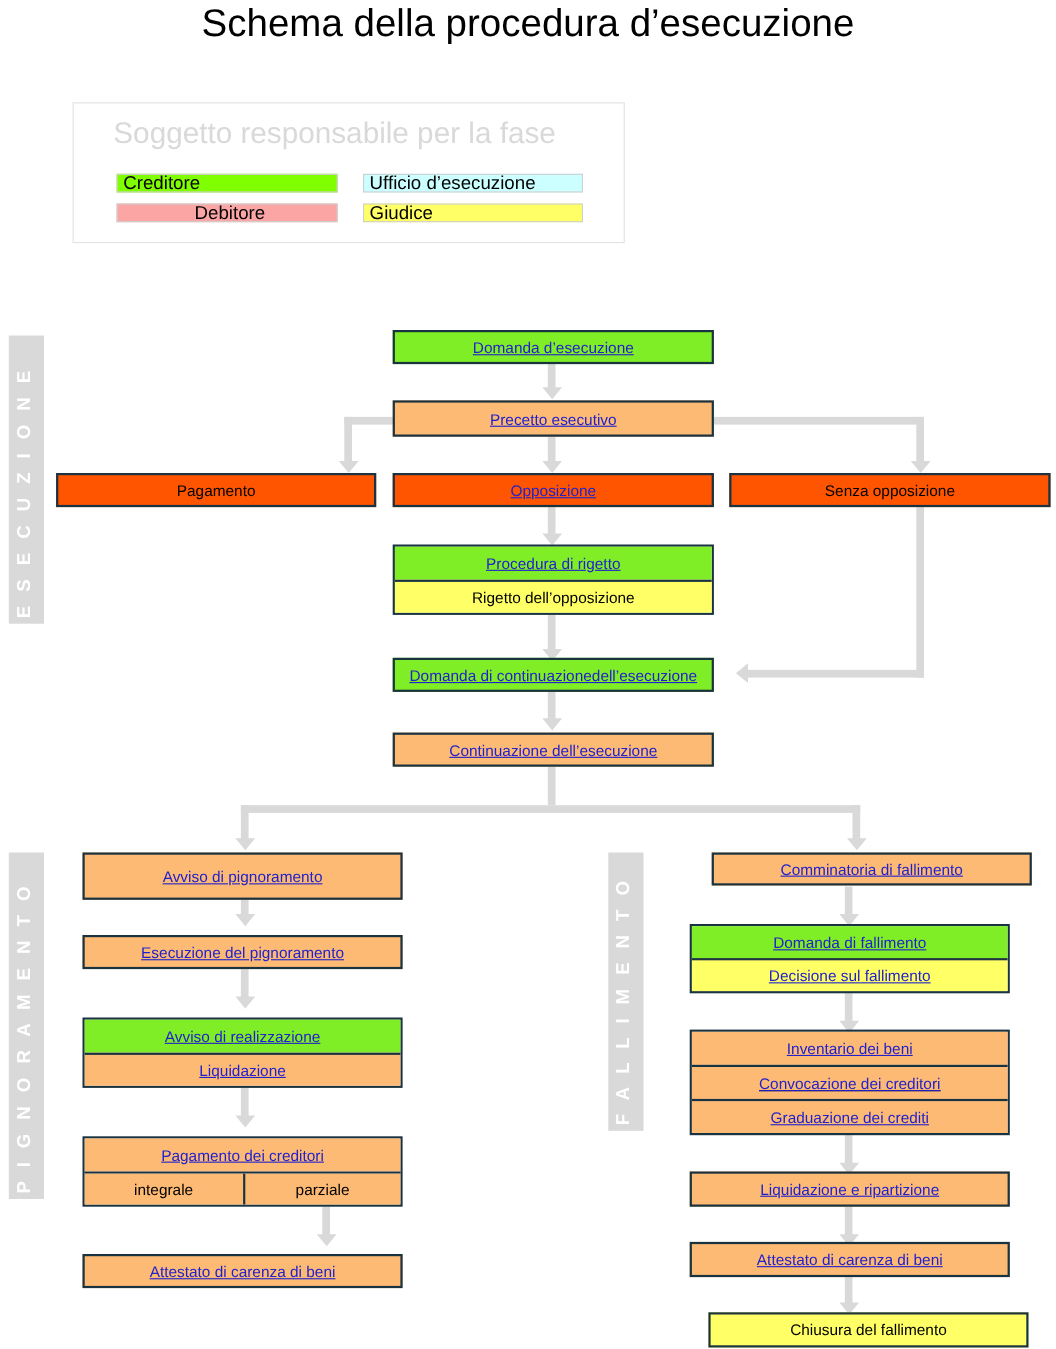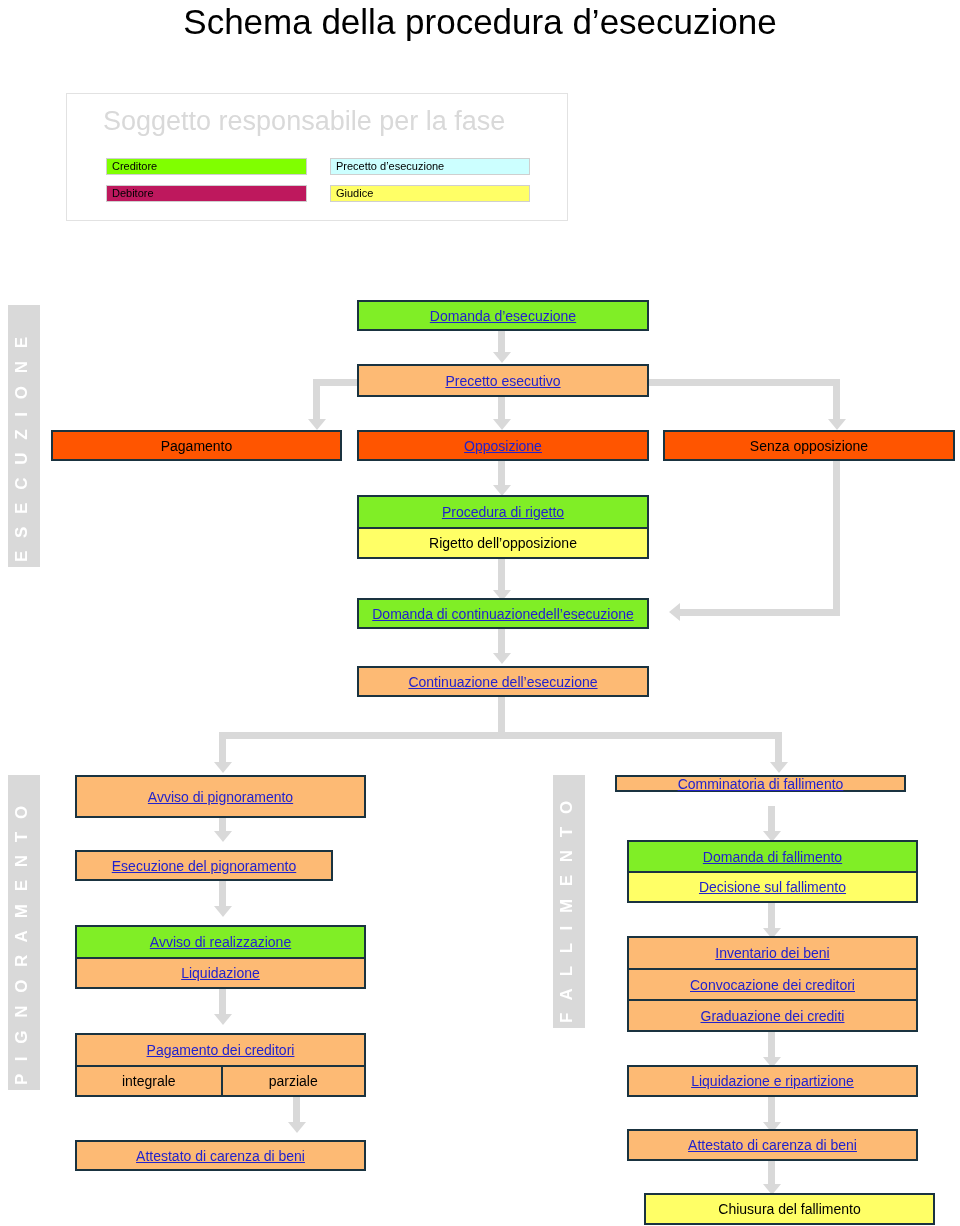--- a/index.html
+++ b/index.html
@@ -19,24 +19,24 @@
   .legend-box{
     position:absolute;left:66px;top:93px;width:502px;height:128px;
     border:1px solid #e2e2e2;background:#ffffff;box-sizing:border-box;
   }
   .legend-heading{
     position:absolute;left:103px;top:106px;font-size:27px;color:#d9d9d9;
     white-space:nowrap;
   }
   .legend-sw{
     position:absolute;height:17px;border:1px solid #cfcfcf;box-sizing:border-box;
-    font-size:11px;color:#000;line-height:15px;padding-left:5px;white-space:nowrap;
+    font-size:17px;color:#000;line-height:15px;padding-left:5px;white-space:nowrap;
   }
   .lg-creditore{left:106px;top:158px;width:201px;background:#80ff00;}
-  .lg-debitore {left:106px;top:185px;width:201px;background:#be185d;}
+  .lg-debitore {left:106px;top:185px;width:201px;background:#fca5a5;text-align:center;}
   .lg-ufficio  {left:330px;top:158px;width:200px;background:#ccffff;}
   .lg-giudice  {left:330px;top:185px;width:200px;background:#ffff66;}
 
   
   .band{
     position:absolute;background:#d9d9d9;
   }
   .band-label{
     position:absolute;color:#ffffff;font-size:17px;font-weight:bold;
     letter-spacing:4px;white-space:nowrap;
@@ -89,21 +89,21 @@
 <body>
 
 <div id="stage">
 
   <div class="title">Schema della procedura d’esecuzione</div>
 
   <div class="legend-box"></div>
   <div class="legend-heading">Soggetto responsabile per la fase</div>
   <div class="legend-sw lg-creditore">Creditore</div>
   <div class="legend-sw lg-debitore">Debitore</div>
-  <div class="legend-sw lg-ufficio">Precetto d’esecuzione</div>
+  <div class="legend-sw lg-ufficio">Ufficio d’esecuzione</div>
   <div class="legend-sw lg-giudice">Giudice</div>
 
   <div class="band" id="band-esec"></div>
   <div class="band-label" id="band-esec-lbl">E S E C U Z I O N E</div>
 
   <div class="band" id="band-pign"></div>
   <div class="band-label" id="band-pign-lbl">P I G N O R A M E N T O</div>
 
   <div class="band" id="band-fall"></div>
   <div class="band-label" id="band-fall-lbl">F A L L I M E N T O</div>
@@ -203,21 +203,21 @@
   </div>
 
   <div class="node c-cyan" style="left:357px;top:666px;width:292px;height:31px;">
     <span class="lnk">Continuazione dell’esecuzione</span>
   </div>
 
   <div class="node c-cyan" style="left:75px;top:775px;width:291px;height:43px;">
     <span class="lnk">Avviso di pignoramento</span>
   </div>
 
-  <div class="node c-cyan" style="left:75px;top:850px;width:258px;height:31px;">
+  <div class="node c-cyan" style="left:75px;top:850px;width:291px;height:31px;">
     <span class="lnk">Esecuzione del pignoramento</span>
   </div>
 
   <div class="node" style="left:75px;top:925px;width:291px;height:64px;flex-direction:column;">
     <div class="row c-green" style="height:30px;">
       <span class="lnk">Avviso di realizzazione</span>
     </div>
     <div class="row c-cyan sep-top" style="height:30px;">
       <span class="lnk">Liquidazione</span>
     </div>
@@ -234,21 +234,21 @@
       <div class="row c-cyan sep-left" style="width:50%;height:100%;">
         <span class="plain">parziale</span>
       </div>
     </div>
   </div>
 
   <div class="node c-cyan" style="left:75px;top:1140px;width:291px;height:31px;">
     <span class="lnk">Attestato di carenza di beni</span>
   </div>
 
-  <div class="node c-cyan" style="left:615px;top:775px;width:291px;height:17px;">
+  <div class="node c-cyan" style="left:647px;top:775px;width:291px;height:30px;">
     <span class="lnk">Comminatoria di fallimento</span>
   </div>
 
   <div class="node" style="left:627px;top:840px;width:291px;height:63px;flex-direction:column;">
     <div class="row c-green" style="height:29px;">
       <span class="lnk">Domanda di fallimento</span>
     </div>
     <div class="row c-yellow sep-top" style="height:30px;">
       <span class="lnk">Decisione sul fallimento</span>
     </div>

